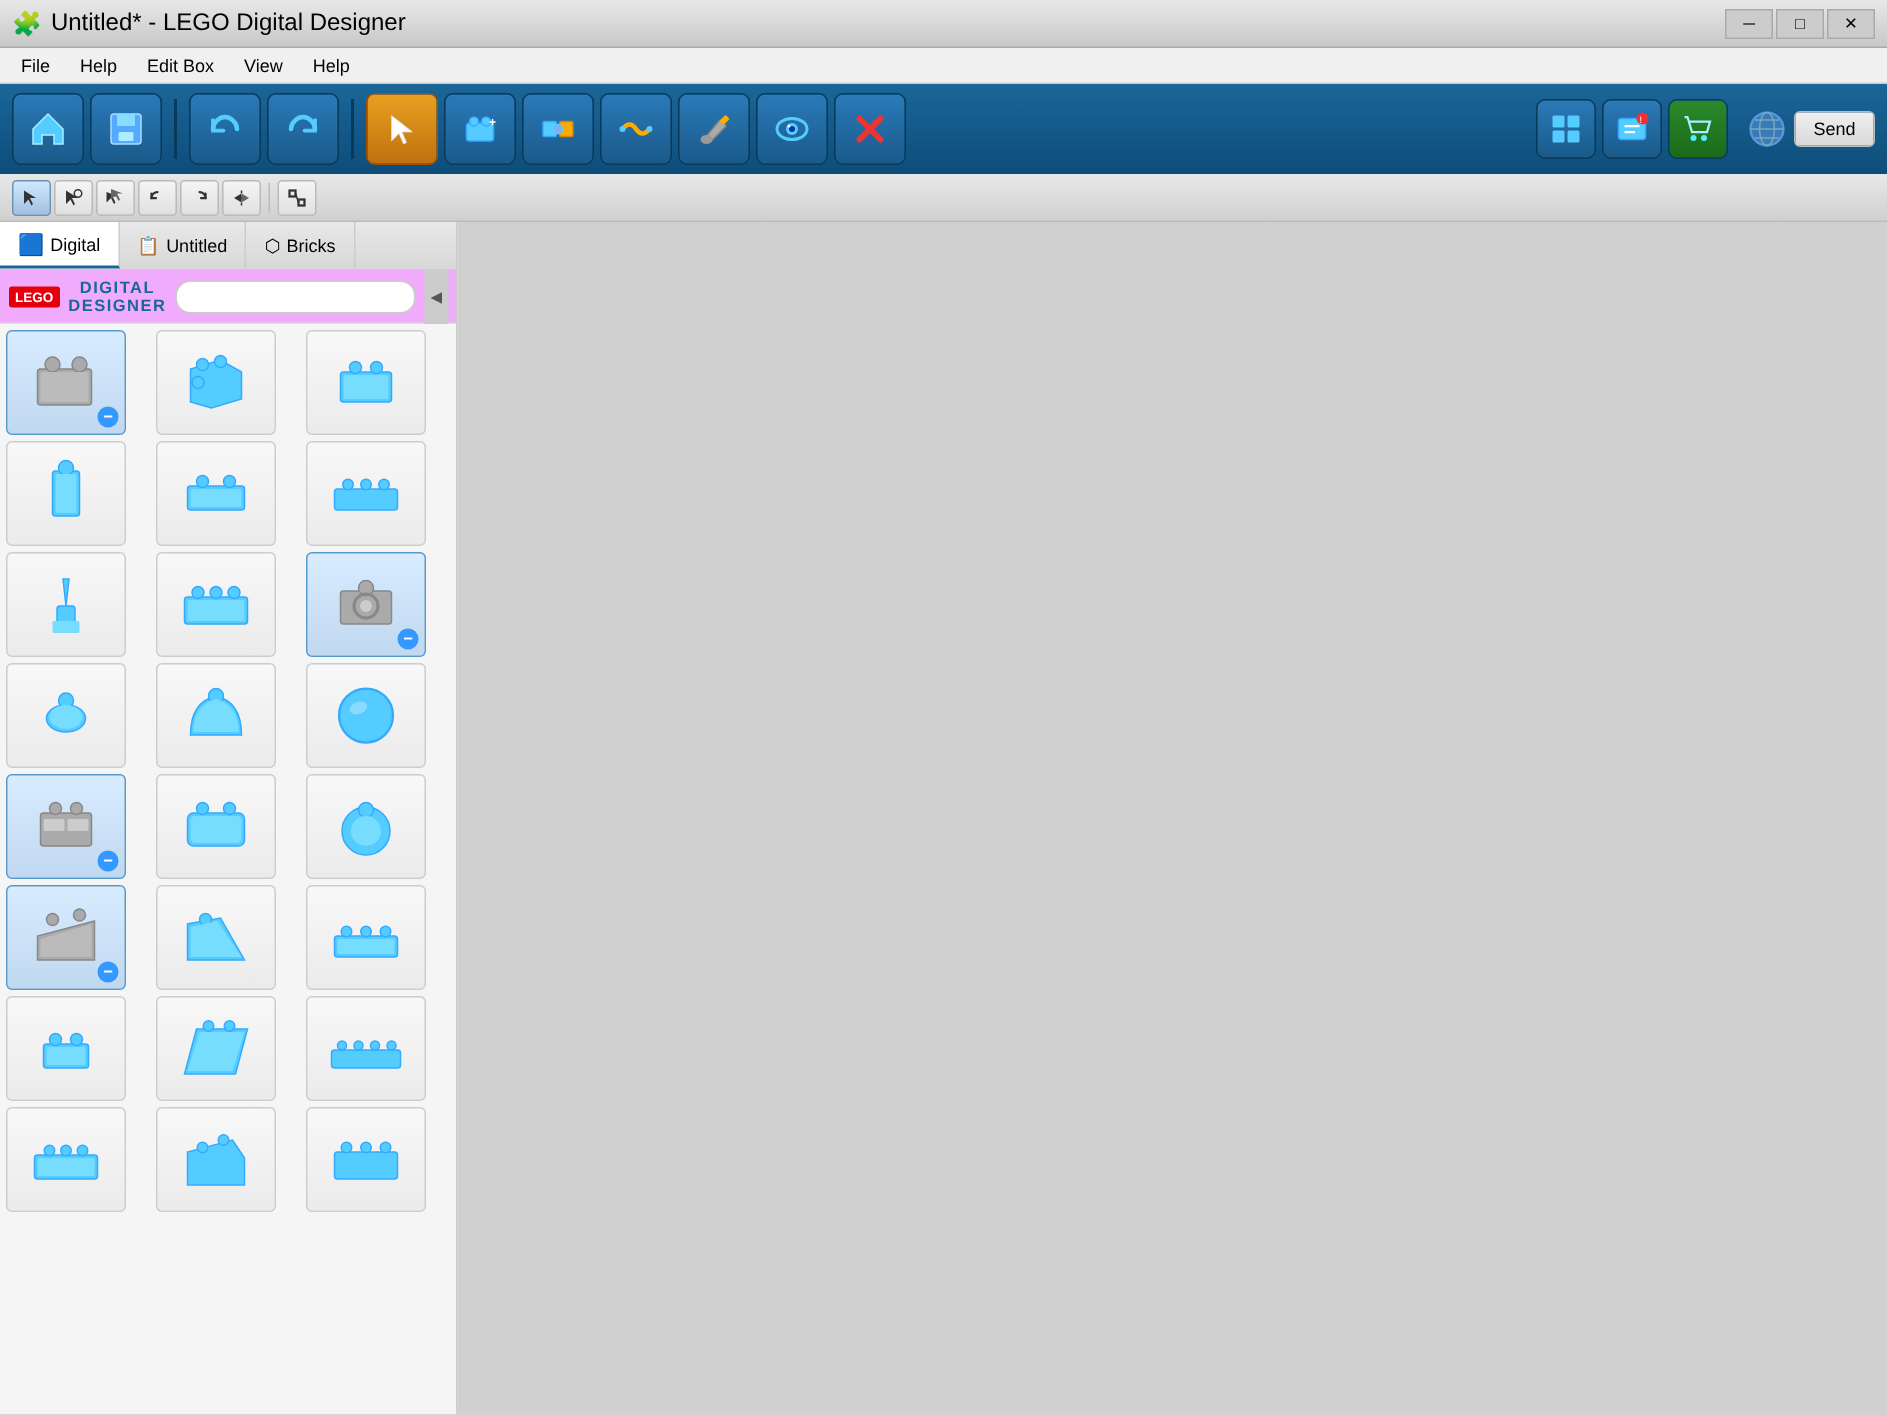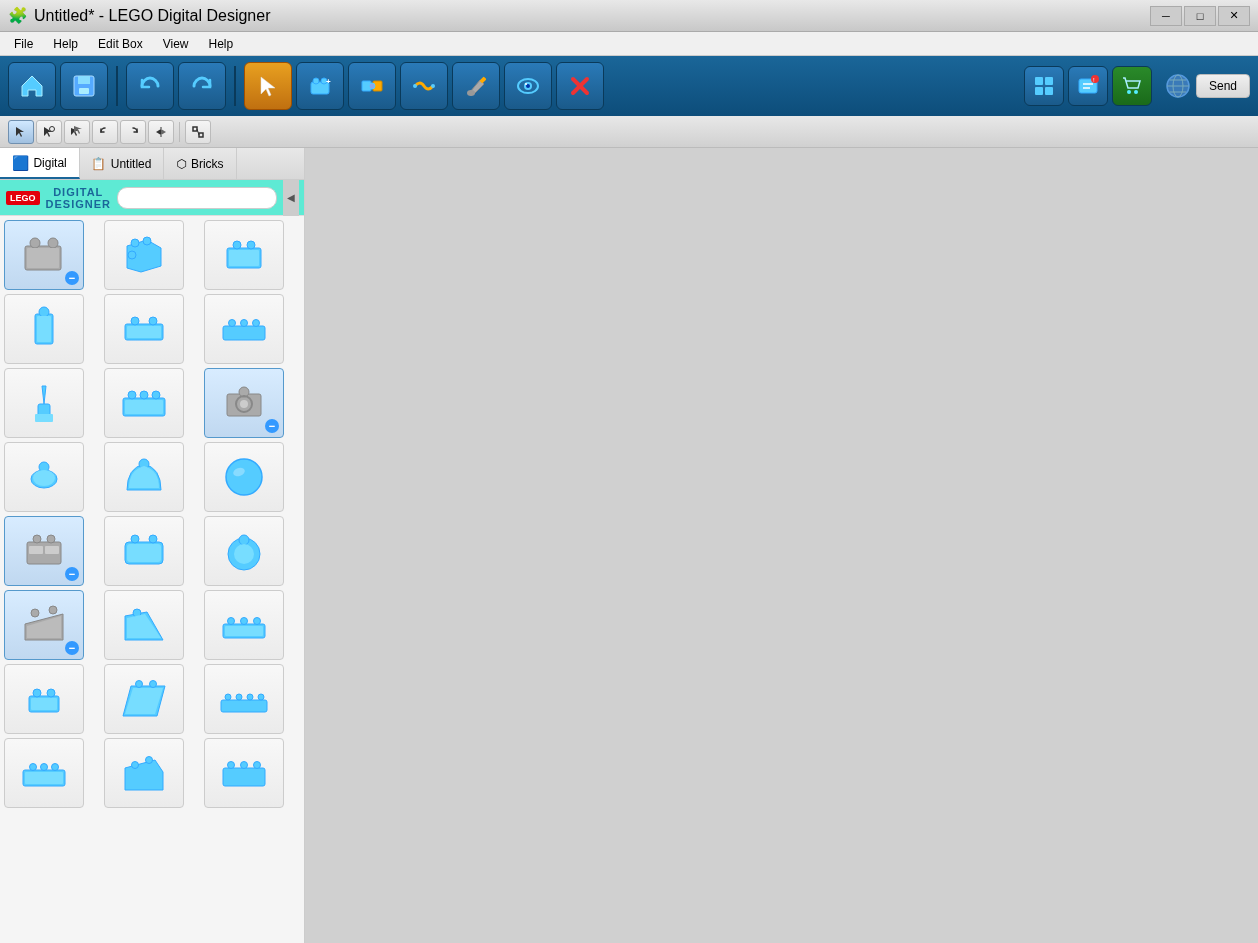--- a/index.html
+++ b/index.html
@@ -123,21 +123,21 @@
       border-right: 1px solid #ccc;
       height: 100%;
       display: flex;
       align-items: center;
       gap: 4px;
     }
     .sidebar-tab.active { background: #fff; border-bottom: 2px solid #1a6699; }
 
     #sidebar-header {
       height: 36px;
-      background: #5eead4;
+      background: #f0abfc;
       display: flex;
       align-items: center;
       padding: 0 6px;
       gap: 6px;
       border-bottom: 1px solid #ddd;
     }
     #lego-logo { font-size: 9px; font-weight: bold; color: white; background: #e3000b; padding: 2px 4px; border-radius: 2px; }
     #dd-text { font-size: 11px; font-weight: bold; color: #1a6699; letter-spacing: 1px; text-align: center; }
     #search-input {
       flex: 1;

